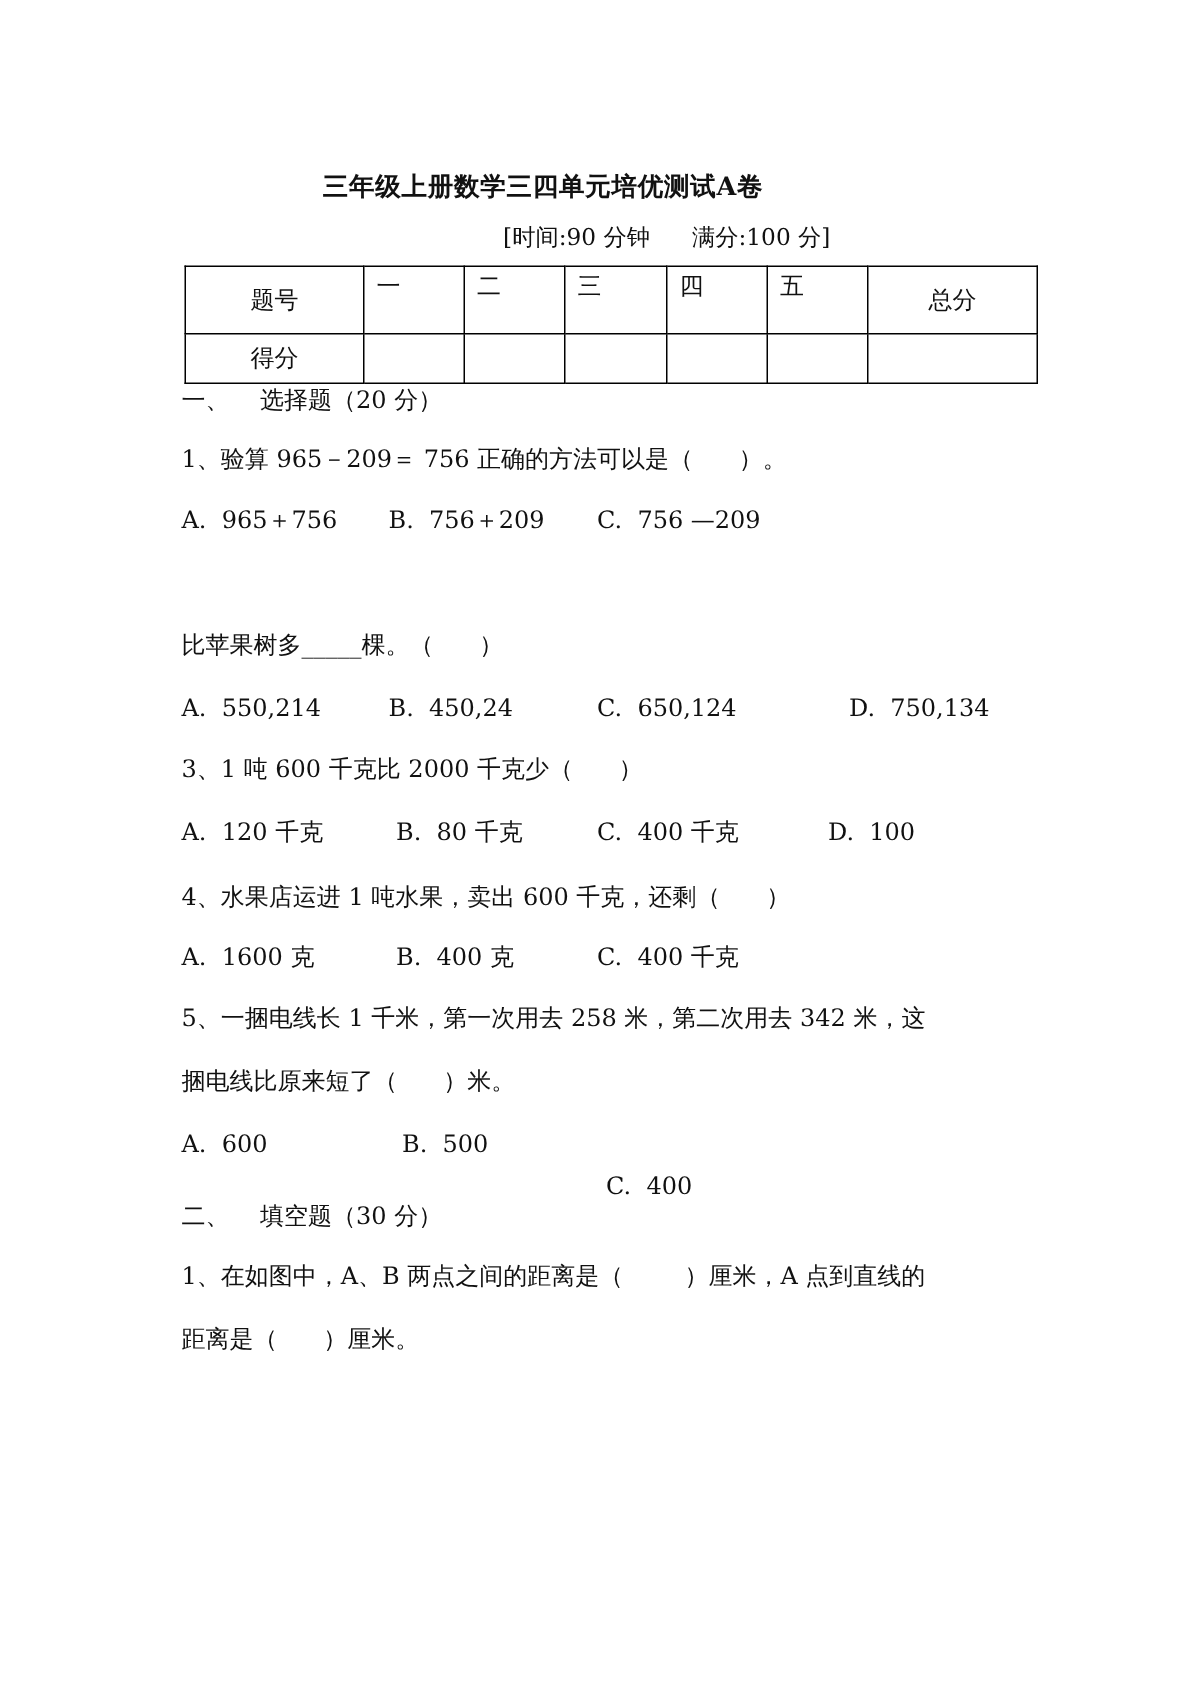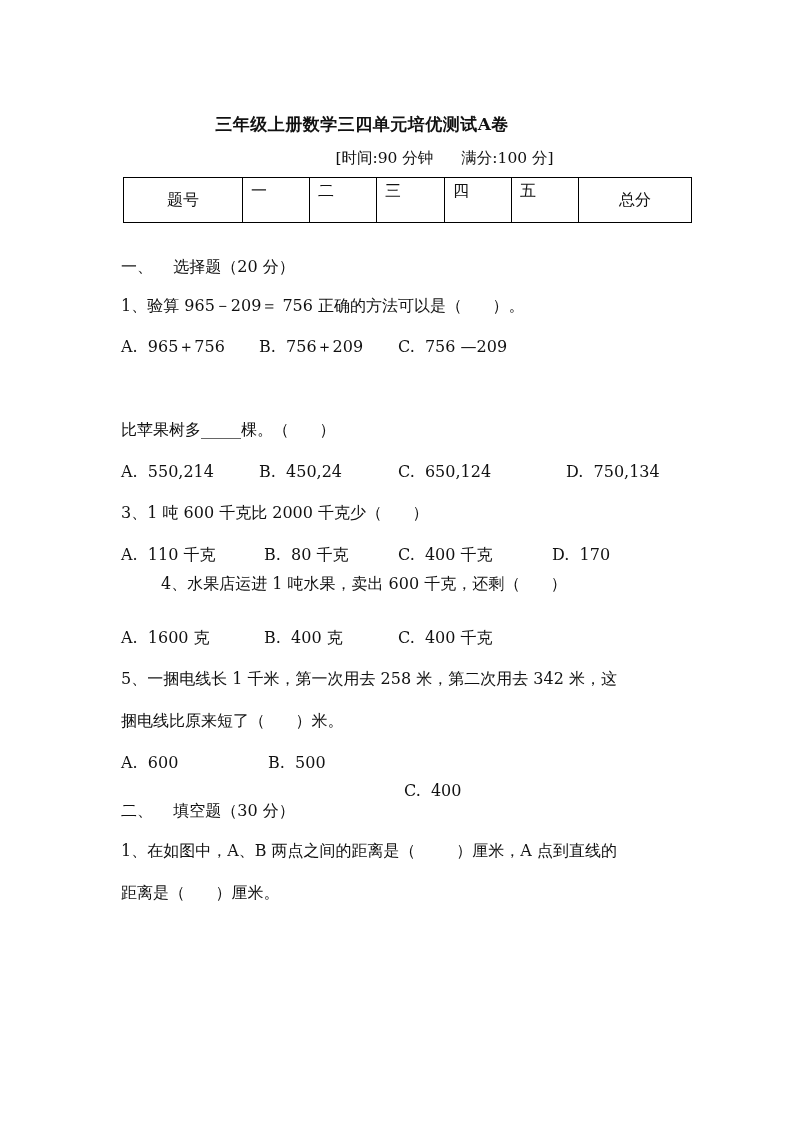--- a/index.html
+++ b/index.html
@@ -34,43 +34,52 @@
     <tbody>
         <tr class="r1">
       <td class="cell-center" style="width:118px;">题号</td>
       <td class="cell-num" style="width:58px;">一</td>
       <td class="cell-num" style="width:58px;">二</td>
       <td class="cell-num" style="width:59px;">三</td>
       <td class="cell-num" style="width:58px;">四</td>
       <td class="cell-num" style="width:58px;">五</td>
       <td class="cell-center" style="width:112px;">总分</td>
     </tr>
+    <tr class="r2">
+      <td class="cell-center">得分</td>
+      <td></td>
+      <td></td>
+      <td></td>
+      <td></td>
+      <td></td>
+      <td></td>
+    </tr>
   </tbody>
     </table>
 
   <div class="line" style="top:257px;">一、    选择题（20 分）</div>
 
   <div class="line" style="top:296px;">1、验算 965－209＝ 756 正确的方法可以是（      ）。</div>
   <div class="opt" style="top:337px; left:121px;">A.  965＋756</div>
   <div class="opt" style="top:337px; left:259px;">B.  756＋209</div>
   <div class="opt" style="top:337px; left:398px;">C.  756 —209</div>
 
   <div class="line" style="top:420px;">比苹果树多_____棵。（      ）</div>
   <div class="opt" style="top:462px; left:121px;">A.  550,214</div>
   <div class="opt" style="top:462px; left:259px;">B.  450,24</div>
   <div class="opt" style="top:462px; left:398px;">C.  650,124</div>
   <div class="opt" style="top:462px; left:566px;">D.  750,134</div>
 
   <div class="line" style="top:503px;">3、1 吨 600 千克比 2000 千克少（      ）</div>
-  <div class="opt" style="top:545px; left:121px;">A.  110 千克</div>
+  <div class="opt" style="top:545px; left:121px;">A.  120 千克</div>
   <div class="opt" style="top:545px; left:264px;">B.  80 千克</div>
   <div class="opt" style="top:545px; left:398px;">C.  400 千克</div>
-  <div class="opt" style="top:545px; left:552px;">D.  170</div>
+  <div class="opt" style="top:545px; left:552px;">D.  100</div>
 
-  <div class="line" style="top:574px;margin-left:40px;">4、水果店运进 1 吨水果，卖出 600 千克，还剩（      ）</div>
+  <div class="line" style="top:588px;">4、水果店运进 1 吨水果，卖出 600 千克，还剩（      ）</div>
   <div class="opt" style="top:628px; left:121px;">A.  1600 克</div>
   <div class="opt" style="top:628px; left:264px;">B.  400 克</div>
   <div class="opt" style="top:628px; left:398px;">C.  400 千克</div>
 
   <div class="line" style="top:669px;">5、一捆电线长 1 千米，第一次用去 258 米，第二次用去 342 米，这</div>
   <div class="line" style="top:711px;">捆电线比原来短了（      ）米。</div>
   <div class="opt" style="top:753px; left:121px;text-align:center;">A.  600</div>
   <div class="opt" style="top:753px; left:268px;">B.  500</div>
   <div class="opt" style="top:753px; left:404px;margin-top:28px;">C.  400</div>
 

